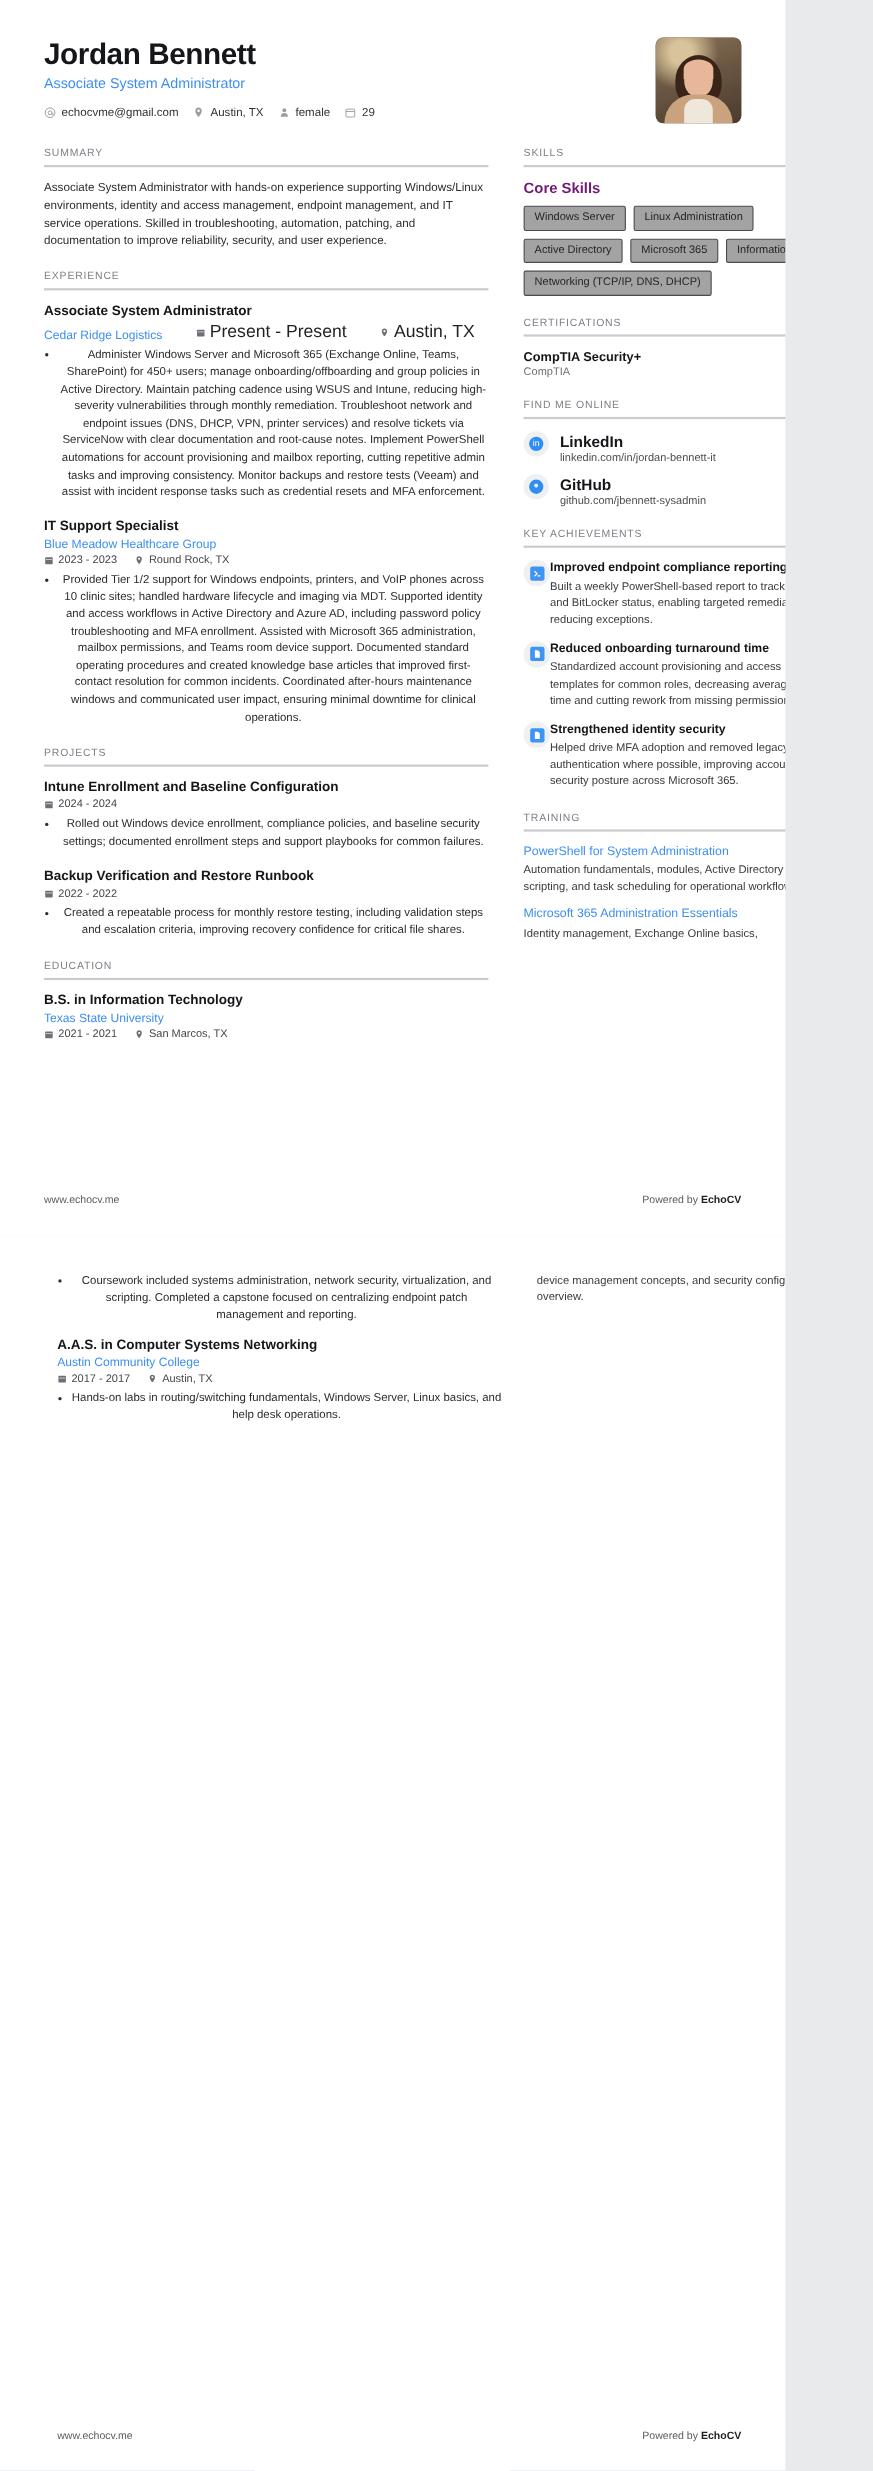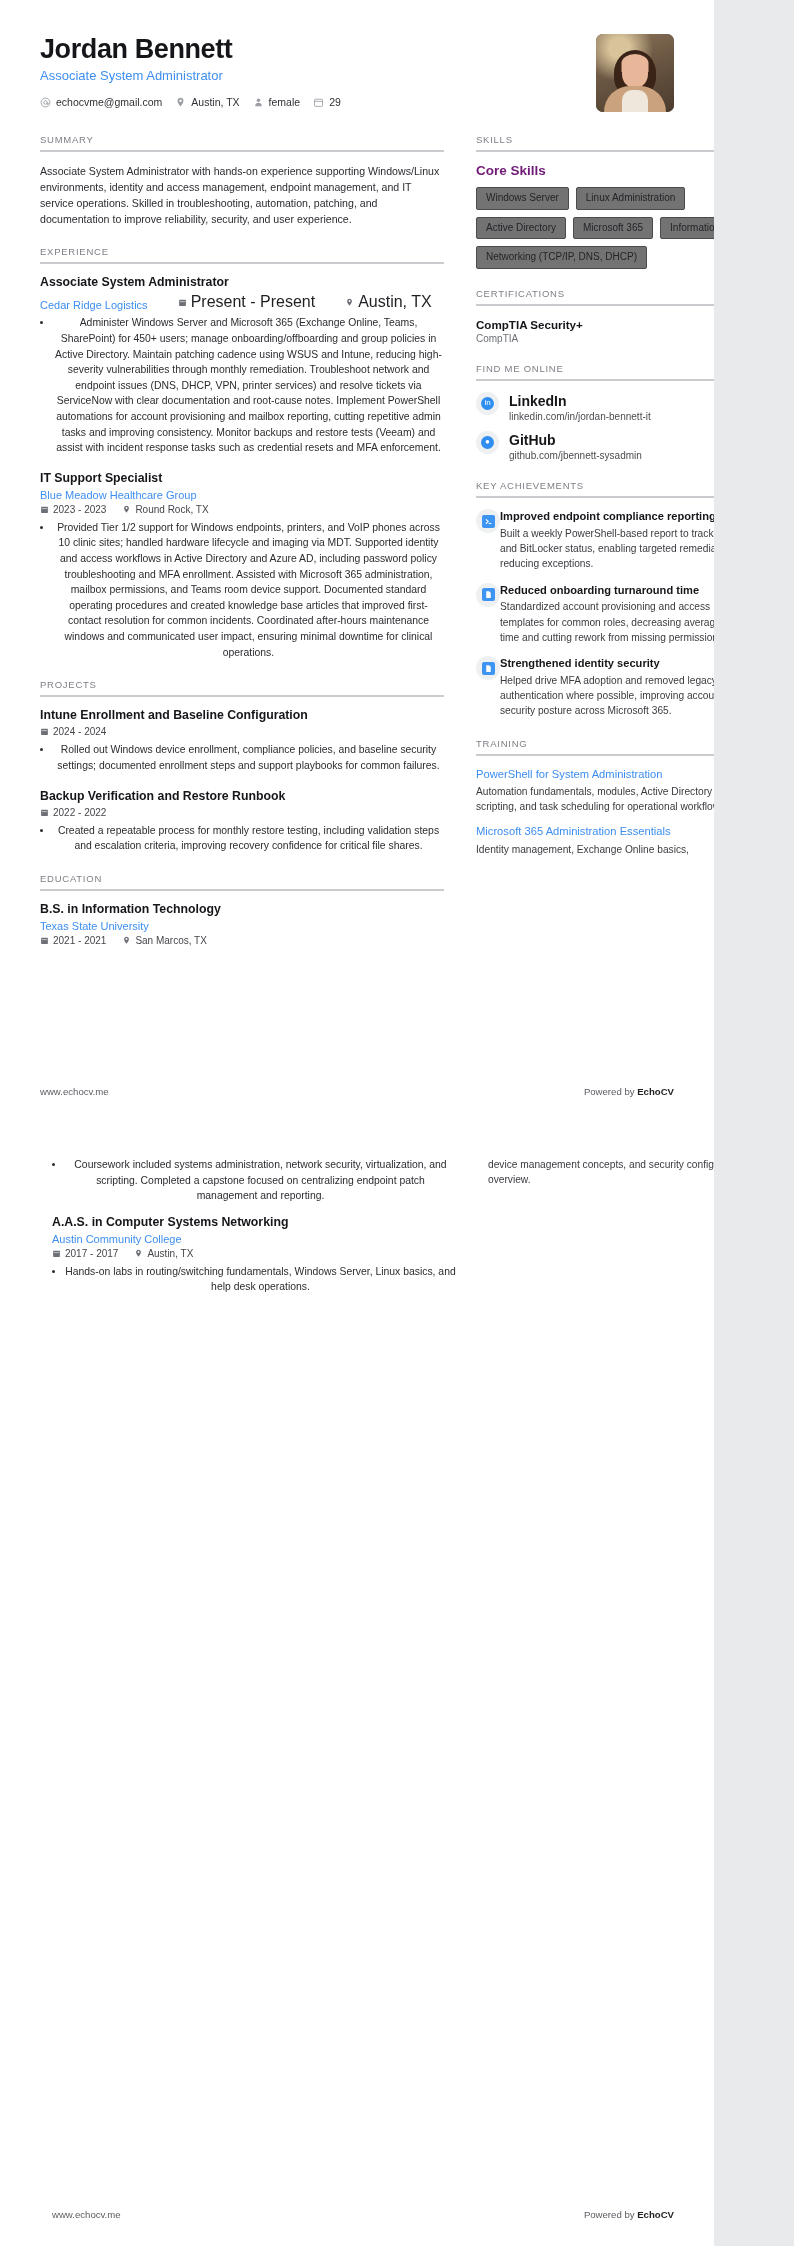--- a/index.html
+++ b/index.html
@@ -154,21 +154,21 @@
     color: #701a75;
     margin-bottom: 9px;
   }
   .tags { display: flex; flex-wrap: wrap; gap: 7px; }
   .tag {
     border: 1px solid #4a4b50;
     border-radius: 2px;
     padding: 4px 9px;
     font-size: 10px;
     color: #232428;
-    background: #737373;
+    background: #a3a3a3;
     line-height: 1.25;
   }
 
   
   .cert { margin-bottom: 11px; }
   .cert-name { font-size: 11.6px; font-weight: bold; color: #15161a; line-height: 1.32; }
   .cert-issuer { font-size: 10px; color: #6c6f75; margin-top: 1px; }
 
   
   .link-row { display: flex; gap: 10px; align-items: flex-start; margin-bottom: 9px; }

